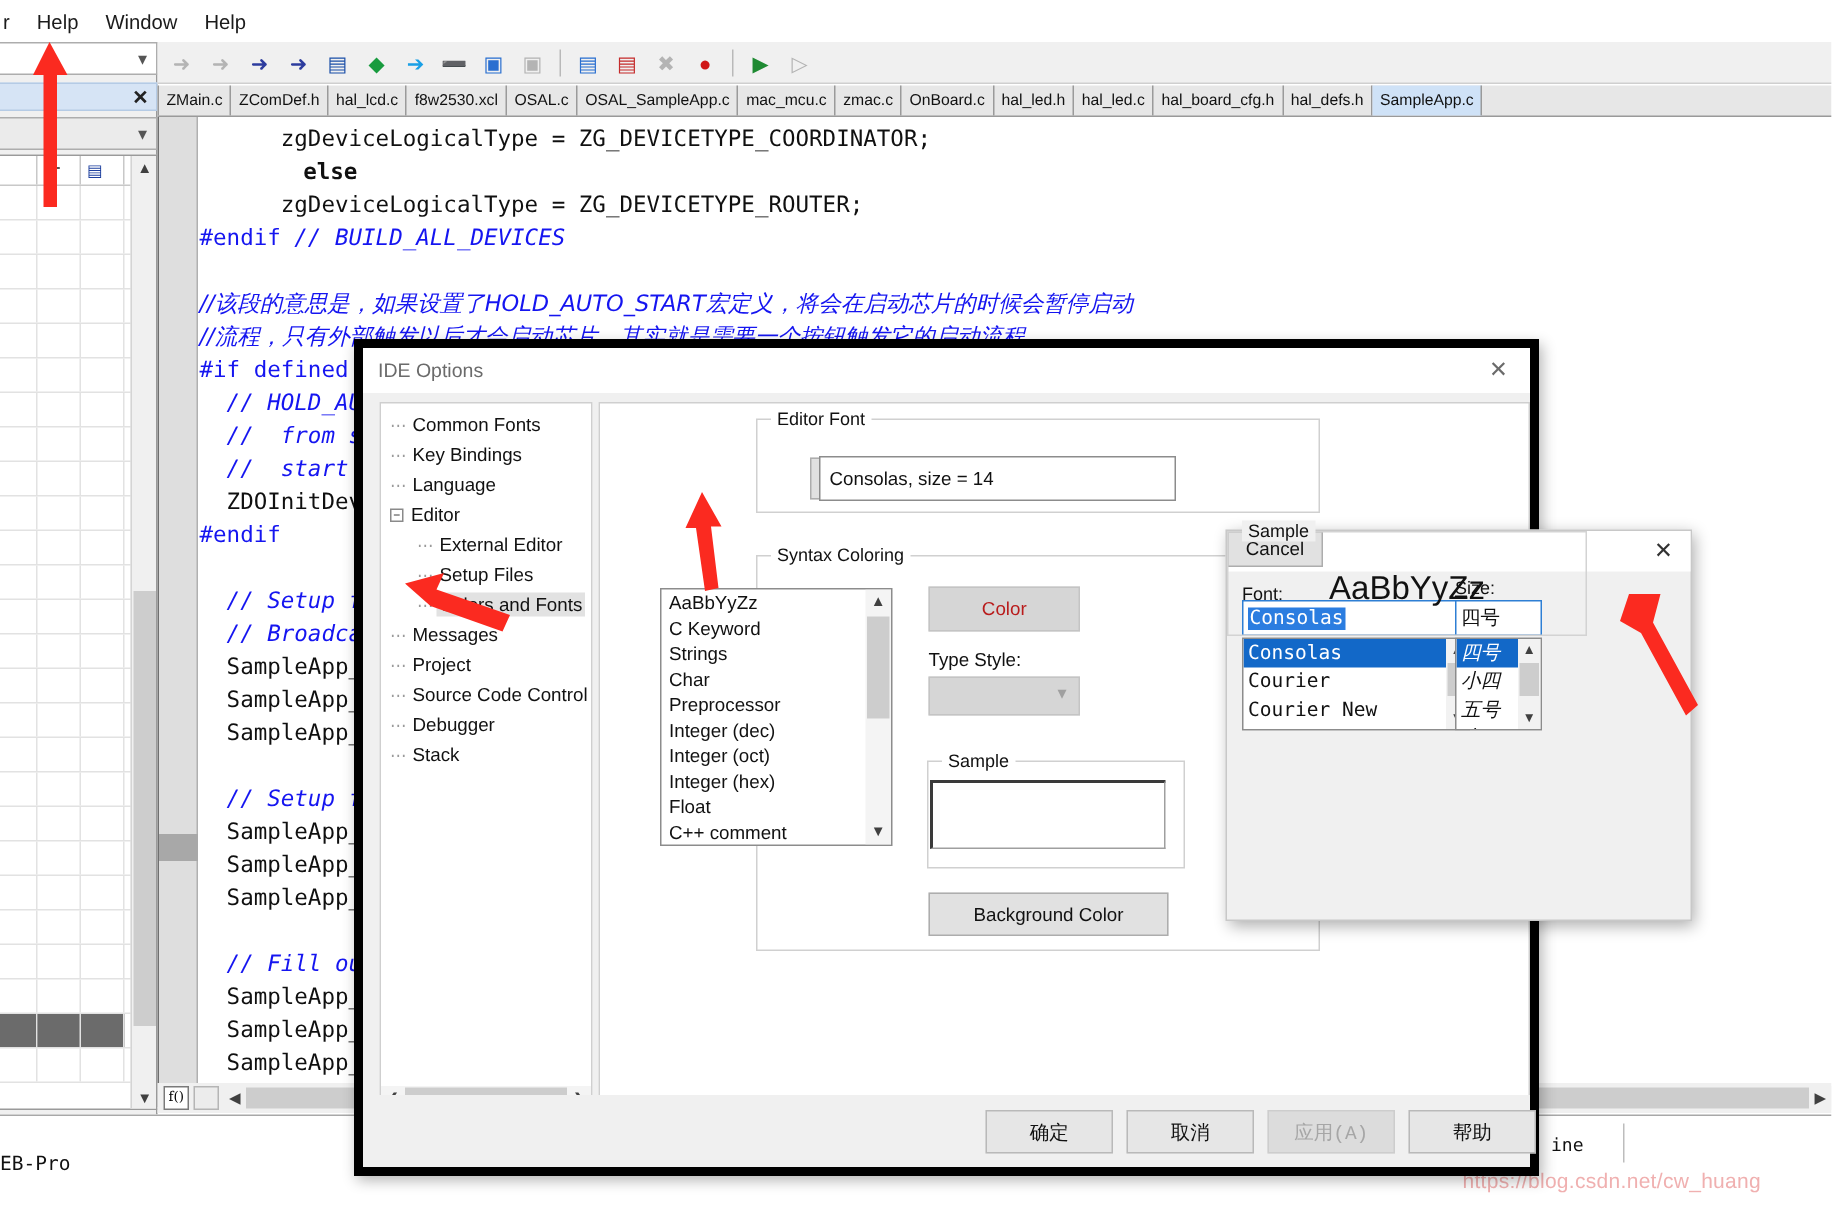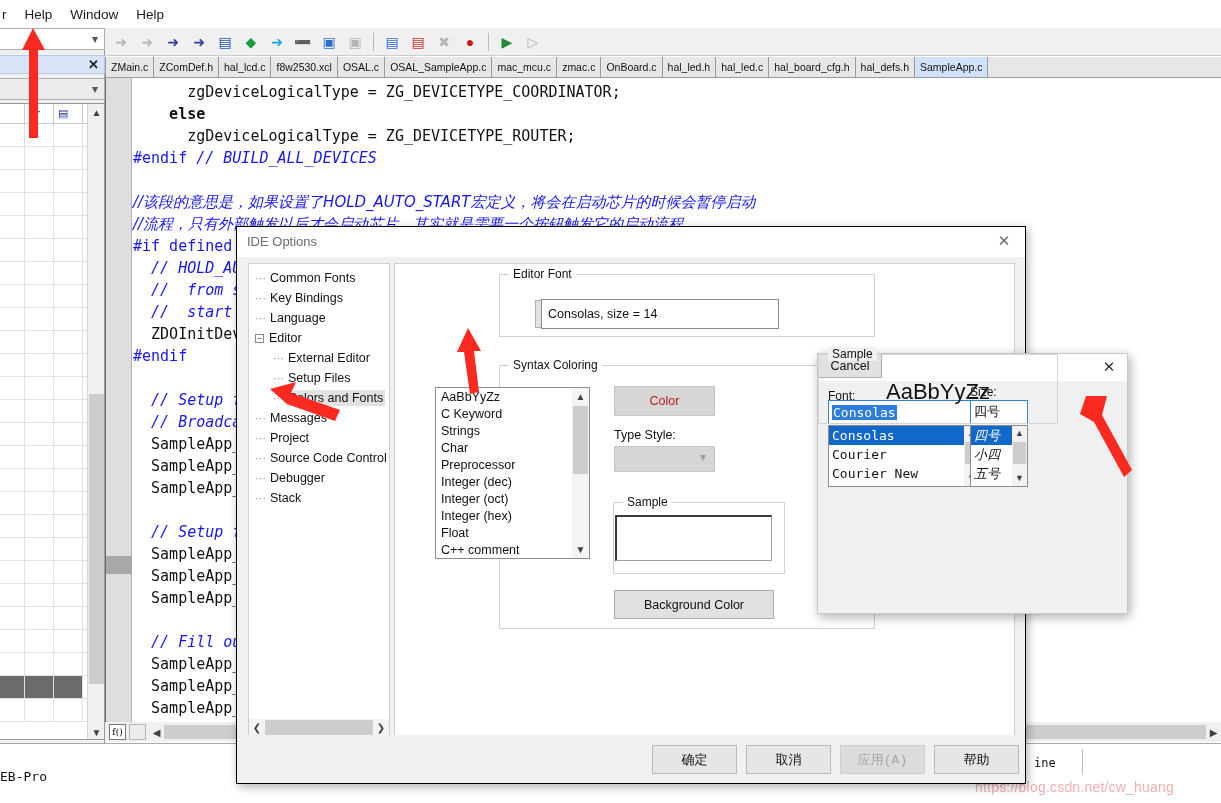--- a/index.html
+++ b/index.html
@@ -117,21 +117,21 @@
   .ed-gutter .marker { position: absolute; left: 0; width: 26px; height: 18px; top: 478px; background: #a8a8a8; }
   .ed-code {
     position: absolute; left: 27px; top: 0; width: 1089px; height: 660px;
     font-family: "DejaVu Sans Mono", monospace;
     font-size: 15px; line-height: 22px;
     white-space: pre; padding-top: 3px;
   }
   .ed-code .ln { height: 22px; }
   .cm { color: #1515f0; font-style: italic; }
   .pp { color: #1515f0; }
-  .kw { color: #101010; font-weight: bold; }
+  .kw { color: #101010; font-weight: bold; padding-left: 33px; }
   .tx { color: #101010; }
   .cn { color: #1515f0; font-style: italic; font-family: "DejaVu Sans", sans-serif; font-size: 15px; }
 
   
   .ed-bottom {
     position: absolute; left: 105px; top: 722px; width: 1116px; height: 20px;
     background: #f0f0f0; display: flex; align-items: center; gap: 3px; padding-left: 4px;
   }
   .fxbox { width: 17px; height: 16px; border: 1px solid #7a7a7a; background: #fff; font-size: 9px;
            display: flex; align-items: center; justify-content: center; font-family: "DejaVu Serif", serif; }
@@ -157,21 +157,21 @@
 
   .watermark {
     position: absolute; left: 975px; top: 779px;
     font-size: 14px; color: #f0b0b0; letter-spacing: 0.2px;
     font-family: "Liberation Sans", sans-serif;
   }
 
   
   .dlg-ide {
     position: absolute; left: 236px; top: 226px; width: 790px; height: 558px;
-    background: #f0f0f0; border: 1px solid #000000;
+    background: #f0f0f0; border: 6px solid #000000;
     box-shadow: 2px 3px 9px rgba(0,0,0,0.30);
   }
   .dlg-ide .titlebar {
     position: absolute; left: 0; top: 0; width: 100%; height: 30px; background: #ffffff;
   }
   .dlg-ide .title {
     position: absolute; left: 10px; top: 7px; font-size: 13px; color: #6b6b6b;
   }
   .dlg-ide .closex {
     position: absolute; right: 8px; top: 3px; width: 26px; height: 22px;

